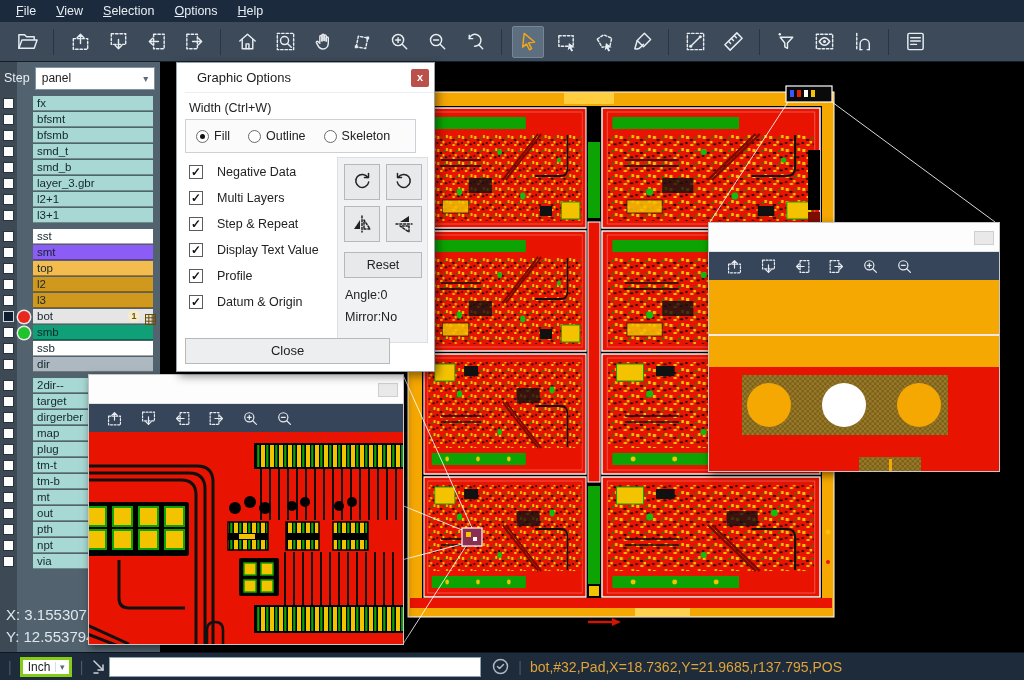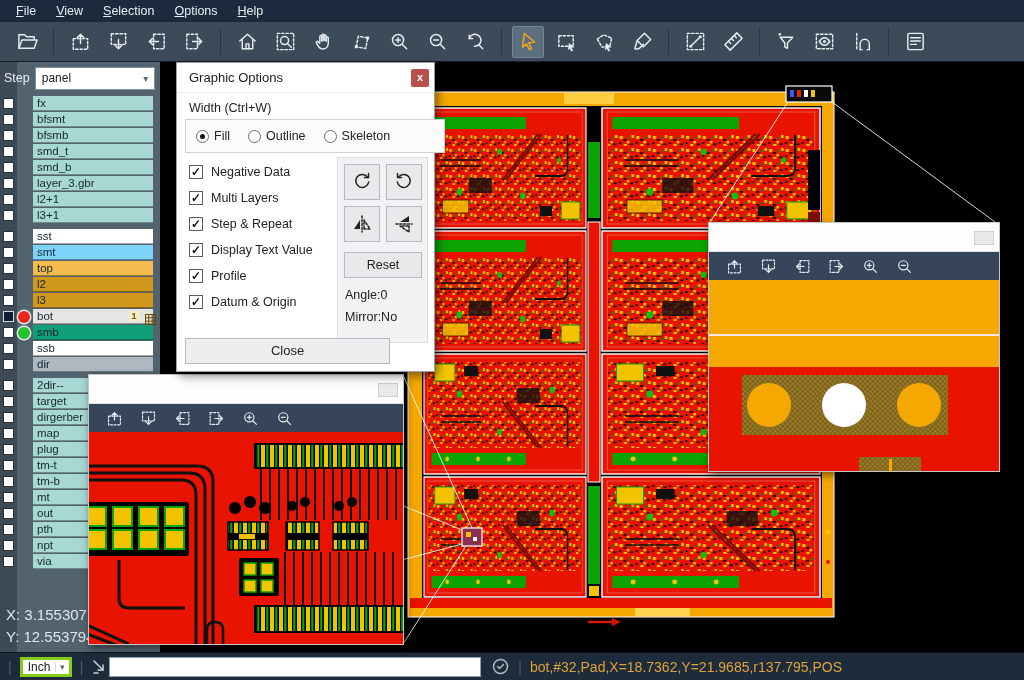--- a/index.html
+++ b/index.html
@@ -35,33 +35,33 @@
   .lfield { position:absolute; left:33px; top:0; width:120px; height:15px; font-size:11.5px; color:#15262e; line-height:15px; padding-left:4px; border-bottom:1px solid rgba(0,0,0,.35); white-space:nowrap; overflow:hidden; }
   .lbadge { position:absolute; right:20px; top:1px; width:12px; height:12px; border-radius:50%; background:#f6ecc9; color:#6b5510; font-size:9px; font-weight:bold; text-align:center; line-height:12px; }
   .lgrid { position:absolute; right:4px; top:2px; width:11px; height:11px; }
   #coords { position:absolute; left:6px; top:542px; color:#dfe7ec; font-size:15px; line-height:22px; }
 
   
   #canvas { position:absolute; left:160px; top:62px; width:864px; height:590px; background:#000; z-index:1; }
 
   
   #dialog { position:absolute; left:176px; top:62px; width:259px; height:310px; background:#fff; border:1px solid #98a1a9; box-shadow:3px 4px 9px rgba(0,0,0,.45); z-index:40; }
-  #dlg-title { position:absolute; left:0; top:0; right:0; height:30px; border-bottom:1px solid #eceff1; }
+  #dlg-title { position:absolute; left:8px; top:0; right:0; height:30px; border-bottom:1px solid #eceff1; }
   #dlg-title .txt { position:absolute; left:12px; top:7px; font-size:13px; color:#1c1c1c; }
   #dlg-close { position:absolute; right:5px; top:6px; width:18px; height:18px; background:#bb4f49; border-radius:2px; color:#fff; font-size:11px; font-weight:bold; text-align:center; line-height:17px; }
   #dlg-width { position:absolute; left:12px; top:38px; font-size:12.5px; color:#222; }
-  #dlg-radiobox { position:absolute; left:8px; top:56px; width:260px; height:34px; border:1px solid #ccd1d5; background:#fbfbfc; display:flex; align-items:center; }
+  #dlg-radiobox { position:absolute; left:8px; top:56px; width:231px; height:34px; border:1px solid #ccd1d5; background:#fbfbfc; display:flex; align-items:center; }
   .dradio { display:flex; align-items:center; margin-left:10px; }
   .dradio .rc { width:13px; height:13px; border-radius:50%; border:1px solid #6a6a6a; background:#fff; position:relative; }
   .dradio.sel .rc::after { content:""; position:absolute; left:3px; top:3px; width:5px; height:5px; border-radius:50%; background:#111; }
   .dradio .rl { font-size:12.5px; color:#222; margin-left:5px; margin-right:8px; }
   #dlg-checks { position:absolute; left:12px; top:96px; width:145px; }
   .dcheckrow { height:26px; display:flex; align-items:center; }
   .dcheck { width:14px; height:14px; border:1px solid #5c5c5c; background:#fff; font-size:12px; line-height:13px; text-align:center; color:#111; font-weight:bold; }
-  .dchecklabel { font-size:12.5px; color:#222; margin-left:8px; white-space:nowrap; }
+  .dchecklabel { font-size:12.5px; color:#222; margin-left:14px; white-space:nowrap; }
   #dlg-right { position:absolute; left:160px; top:94px; width:91px; height:186px; background:#f1f2f4; border:1px solid #dcdfe2; }
   .xfbtn { position:absolute; width:36px; height:36px; background:#e7e9eb; border:1px solid #b4b9bd; color:#222; display:flex; align-items:center; justify-content:center; }
   .xfbtn svg { width:24px; height:24px; fill:none; stroke:currentColor; stroke-width:1.5; stroke-linecap:round; stroke-linejoin:round; }
   #dlg-reset { position:absolute; left:6px; top:94px; width:78px; height:26px; background:#e7e9eb; border:1px solid #b4b9bd; font-size:12.5px; color:#222; text-align:center; line-height:24px; }
   #dlg-angle { position:absolute; left:7px; top:130px; font-size:12.5px; color:#222; }
   #dlg-mirror { position:absolute; left:7px; top:152px; font-size:12.5px; color:#222; }
   #dlg-closebtn { position:absolute; left:8px; bottom:7px; width:205px; height:26px; background:#eceeef; border:1px solid #b6babd; font-size:13px; color:#222; text-align:center; line-height:24px; }
 
   
   .magwin { position:absolute; background:#fff; border:1px solid #c6c6c6; box-shadow:2px 3px 8px rgba(0,0,0,.5); z-index:30; }
@@ -397,21 +397,21 @@
           <div class="lfield" style="background: rgb(167, 216, 211);">l3+1</div>
         </div>
       </div>
       <div class="lgroup">
         <div class="lrow">
           <div class="lcheck"></div>
           <div class="lfield" style="background: rgb(255, 255, 255);">sst</div>
         </div>
         <div class="lrow">
           <div class="lcheck"></div>
-          <div class="lfield" style="background: #7dd3fc;">smt</div>
+          <div class="lfield" style="background: #8b5cf6;">smt</div>
         </div>
         <div class="lrow">
           <div class="lcheck"></div>
           <div class="lfield" style="background: rgb(244, 187, 78);">top</div>
         </div>
         <div class="lrow">
           <div class="lcheck"></div>
           <div class="lfield" style="background: rgb(208, 153, 30);">l2</div>
         </div>
         <div class="lrow">

